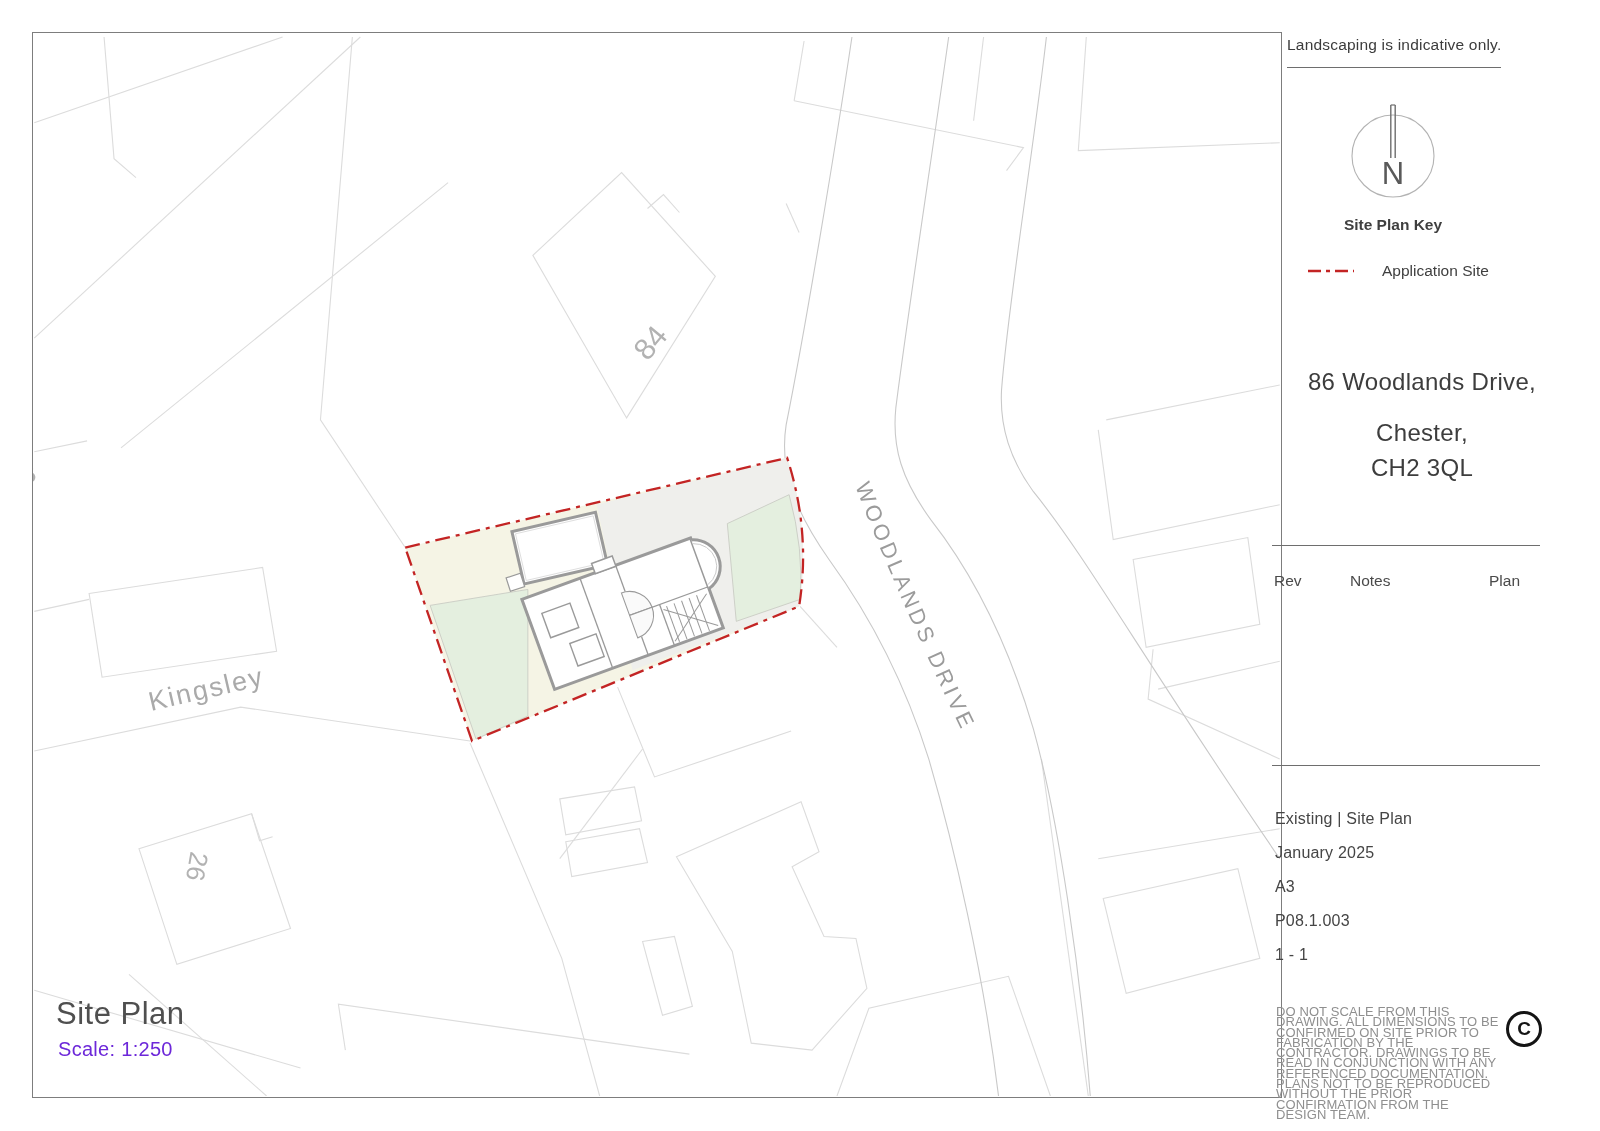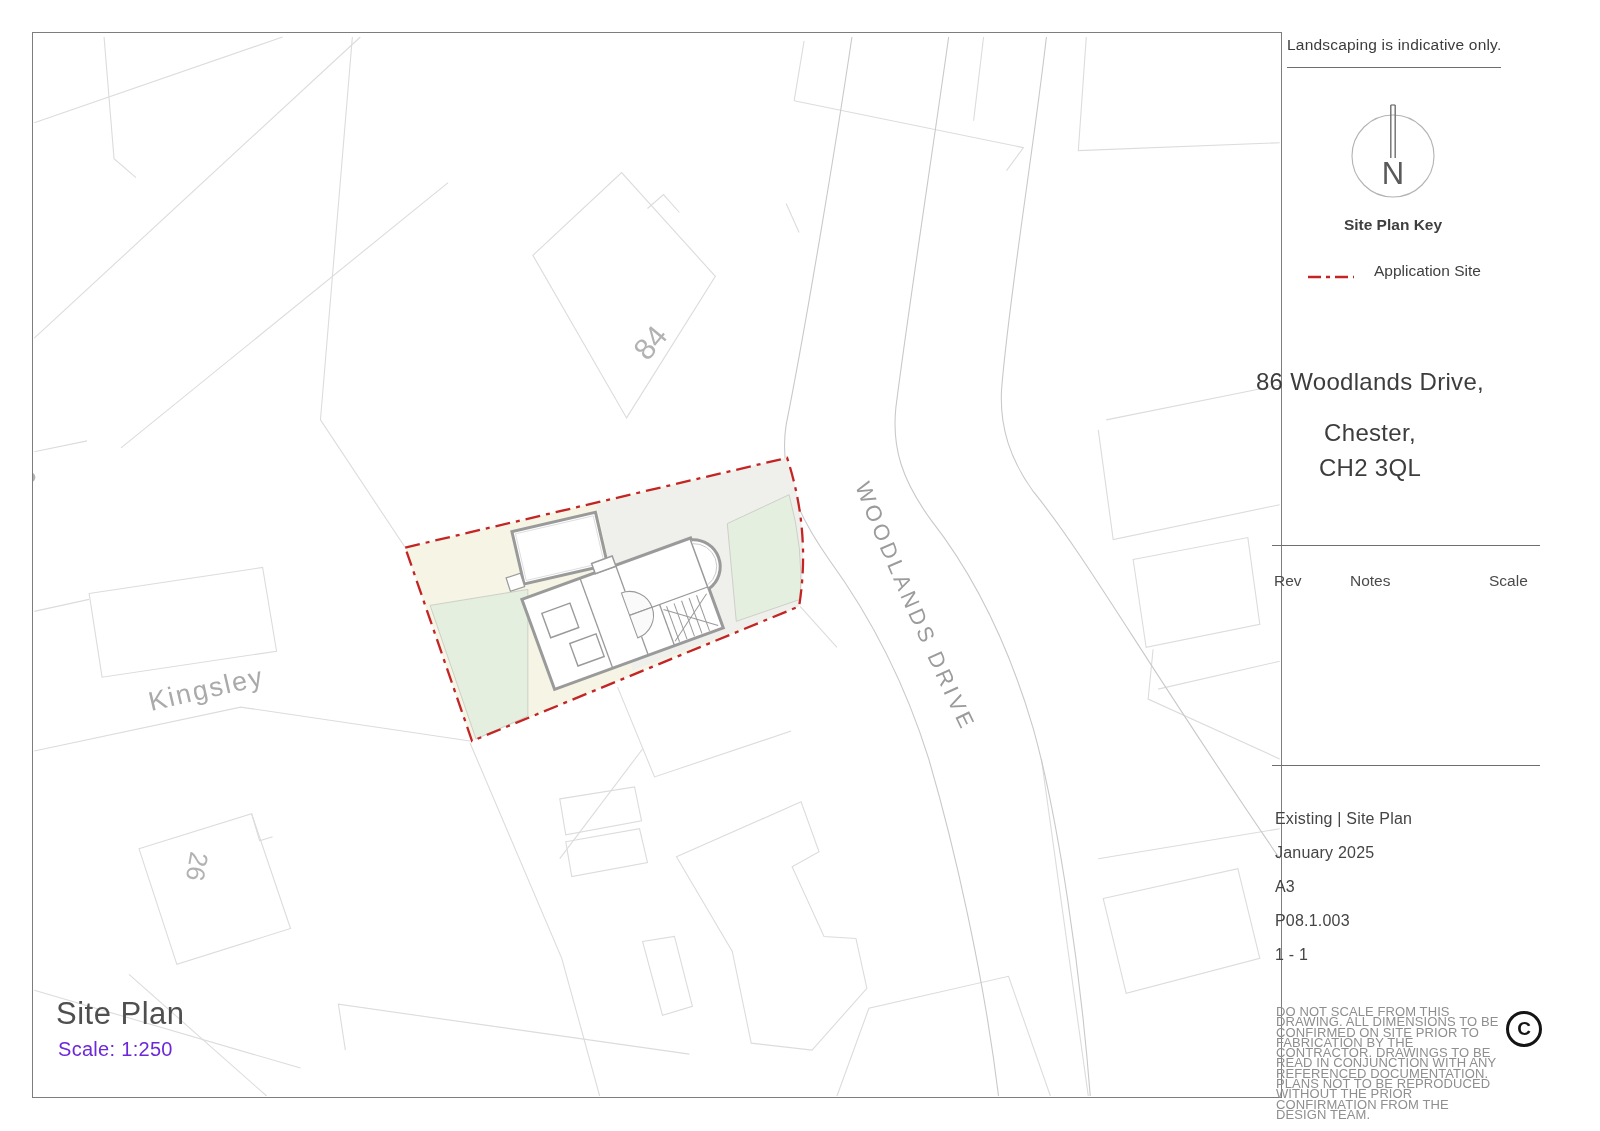--- a/index.html
+++ b/index.html
@@ -5,23 +5,23 @@
   html,body{margin:0;padding:0;background:#ffffff;width:1600px;height:1131px;overflow:hidden;
     font-family:"Liberation Sans", sans-serif;-webkit-font-smoothing:antialiased;}
   .page{position:relative;width:1600px;height:1131px;background:#fff;}
   .frame{position:absolute;left:32px;top:32px;width:1250px;height:1066px;border:1.5px solid #7d7d7d;box-sizing:border-box;}
   .frame svg{display:block;}
   
   .tb-note{position:absolute;left:1287px;top:36px;font-size:15.5px;color:#3c3c3c;letter-spacing:.2px;
     border-bottom:1.5px solid #6e6e6e;padding-bottom:13px;}
   .compass{position:absolute;left:1343px;top:100px;}
   .key-title{position:absolute;left:1300px;top:216px;width:186px;text-align:center;font-size:15.5px;color:#3f3f3f;font-weight:bold;}
-  .legend-row{position:absolute;left:1308px;top:262px;width:210px;display:flex;align-items:flex-end;gap:20px;}
+  .legend-row{position:absolute;left:1308px;top:262px;width:210px;display:flex;align-items:center;gap:28px;}
   .legend-label{font-size:15.5px;color:#3f3f3f;}
-  .address{position:absolute;left:1250px;top:368px;width:240px;text-align:center;color:#3d3d3d;}
+  .address{position:absolute;left:1302px;top:368px;width:240px;text-align:center;color:#3d3d3d;}
   .address .l1{font-size:24px;margin-bottom:23px;letter-spacing:.3px;}
   .address .l2{font-size:24px;margin-bottom:7px;letter-spacing:.3px;}
   .address .l3{font-size:24px;letter-spacing:.3px;}
   .hr{position:absolute;left:1272px;width:268px;border-top:1.2px solid #6e6e6e;height:0;}
   .rev-head{position:absolute;left:1274px;top:572px;width:264px;font-size:15.5px;color:#4a4a4a;}
   .rev-head .rev{position:absolute;left:0;}
   .rev-head .notes{position:absolute;left:76px;}
   .rev-head .date{position:absolute;left:215px;}
   .dinfo{position:absolute;left:1275px;top:810px;font-size:16px;color:#454545;letter-spacing:.2px;}
   .dinfo div{margin-bottom:16px;}
@@ -173,21 +173,21 @@
     <div class="l1">86 Woodlands Drive,</div>
     <div class="l2">Chester,</div>
     <div class="l3">CH2 3QL</div>
   </div>
 
   <div class="hr" style="top:545px;"></div>
 
   <div class="rev-head">
     <span class="rev">Rev</span>
     <span class="notes">Notes</span>
-    <span class="date">Scale</span>
+    <span class="date">Plan</span>
   </div>
 
   <div class="hr" style="top:765px;"></div>
 
   <div class="dinfo">
     <div>Existing | Site Plan</div>
     <div>January 2025</div>
     <div>A3</div>
     <div>P08.1.003</div>
     <div>1 - 1</div>

